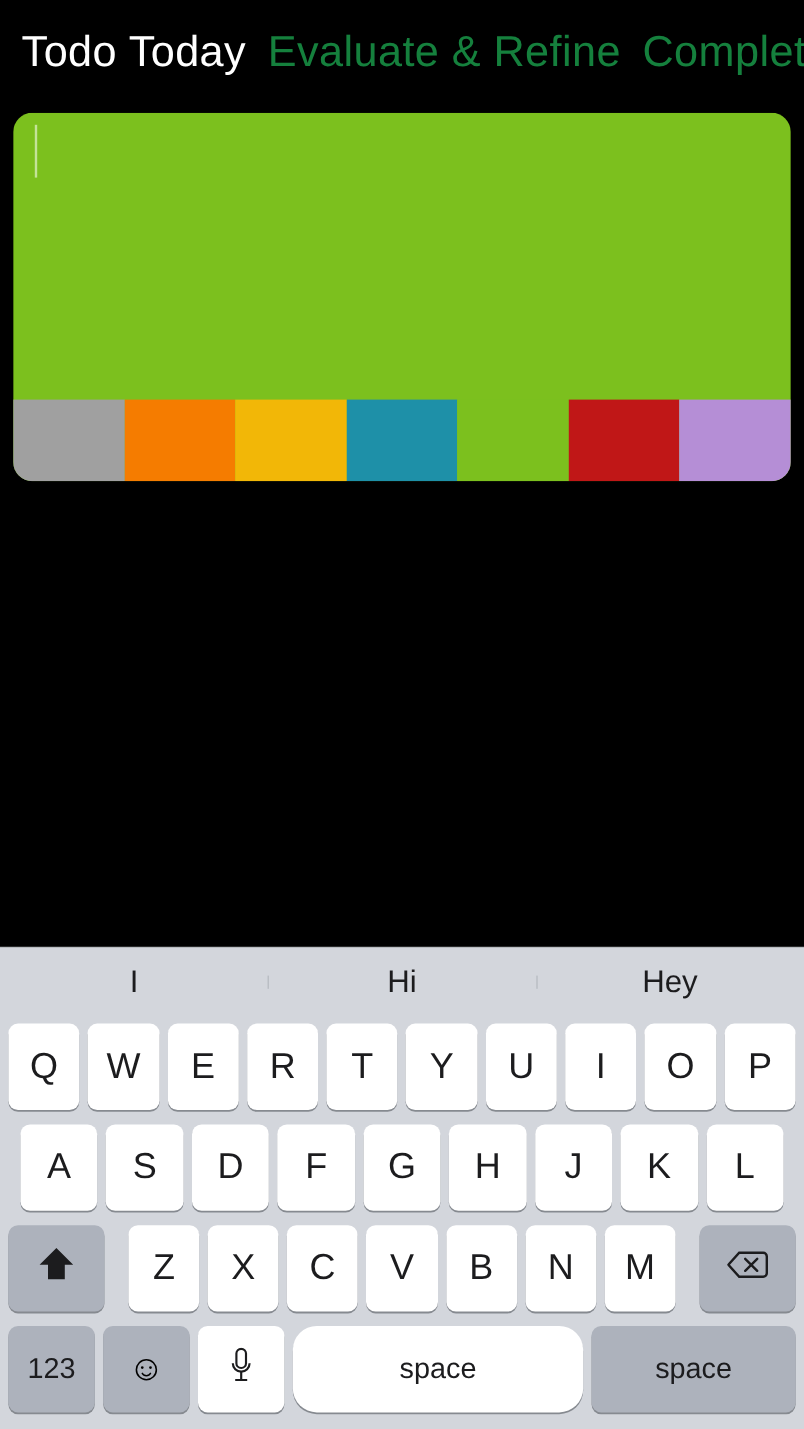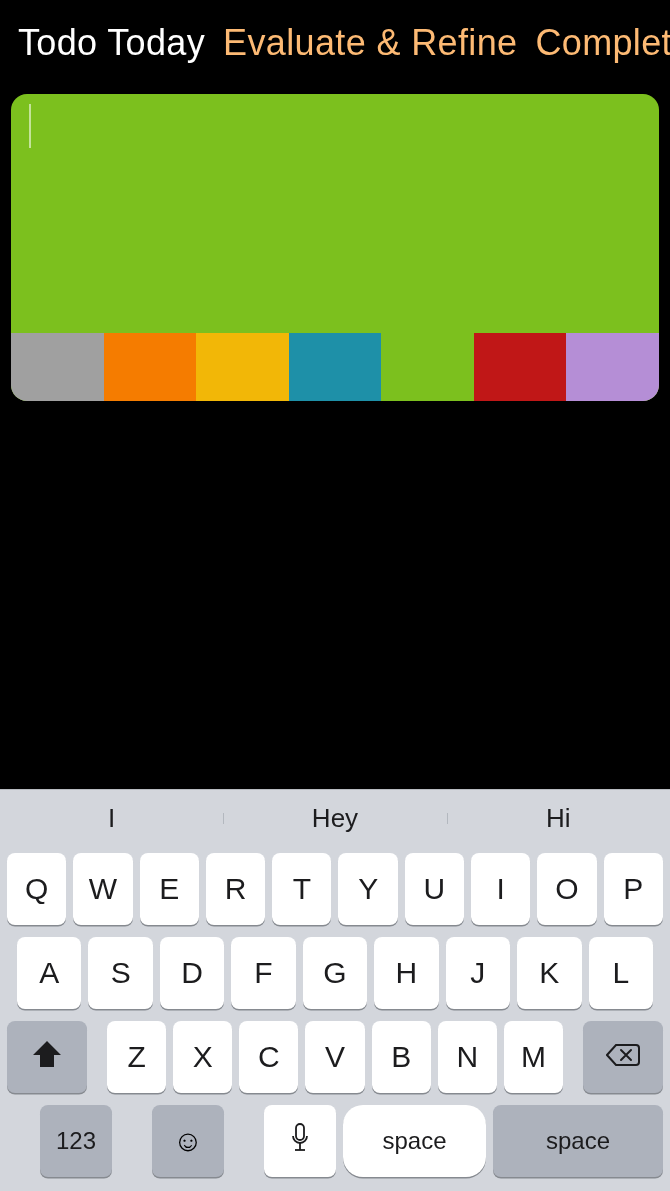--- a/index.html
+++ b/index.html
@@ -10,21 +10,21 @@
   .tabs {
     display: flex;
     gap: 18px;
     padding: 22px 18px 30px 18px;
     white-space: nowrap;
     overflow: hidden;
   }
   .tab {
     font-size: 36px;
     font-weight: 300;
-    color: #fdba74;
+    color: #15803d;
     letter-spacing: .01em;
   }
   .tab.active { color: #fff; }
 
   
   .card-wrap { padding: 0 11px; }
   .card {
     position: relative;
     width: 100%;
     height: 307px;
@@ -95,21 +95,21 @@
   }
   .key.dark { background: #adb2bc; }
   .row-b { padding-left: 17px; padding-right: 17px; }
 
   .shift-svg { width: 30px; height: 28px; }
   .bksp-svg  { width: 34px; height: 24px; }
   .emoji-face { font-size: 30px; line-height:1; filter: grayscale(1) brightness(.55) contrast(1.4); }
   .mic-svg   { width: 20px; height: 30px; }
 
   .row-d .key { font-size: 24px; }
-  .row-d .w-1  { flex: 0 0 72px; margin-left: 33px; }
+  .row-d .w-1  { flex: 0 0 72px; }
   .row-d .w-sp { flex: 1 1 auto; border-radius: 20px; }
   .row-d .w-rt { flex: 0 0 170px; }
   .row-c .w-sh { flex: 0 0 80px; }
   .row-c .w-bk { flex: 0 0 80px; }
   .row-c .gapL { flex: 0 0 6px; }
 </style>
 </head>
 <body>
 
 <div class="tabs">
@@ -132,22 +132,22 @@
       <div class="swatch" style="background:#b58ed6"></div>
     </div>
   </div>
 </div>
 
 <div class="spacer"></div>
 
 <div class="keyboard">
   <div class="sugg">
     <div class="sugg-item">I</div>
+    <div class="sugg-item">Hi</div>
     <div class="sugg-item">Hey</div>
-    <div class="sugg-item">Hi</div>
   </div>
 
   <div class="krow">
     <div class="key">Q</div>
     <div class="key">W</div>
     <div class="key">E</div>
     <div class="key">R</div>
     <div class="key">T</div>
     <div class="key">Y</div>
     <div class="key">U</div>

